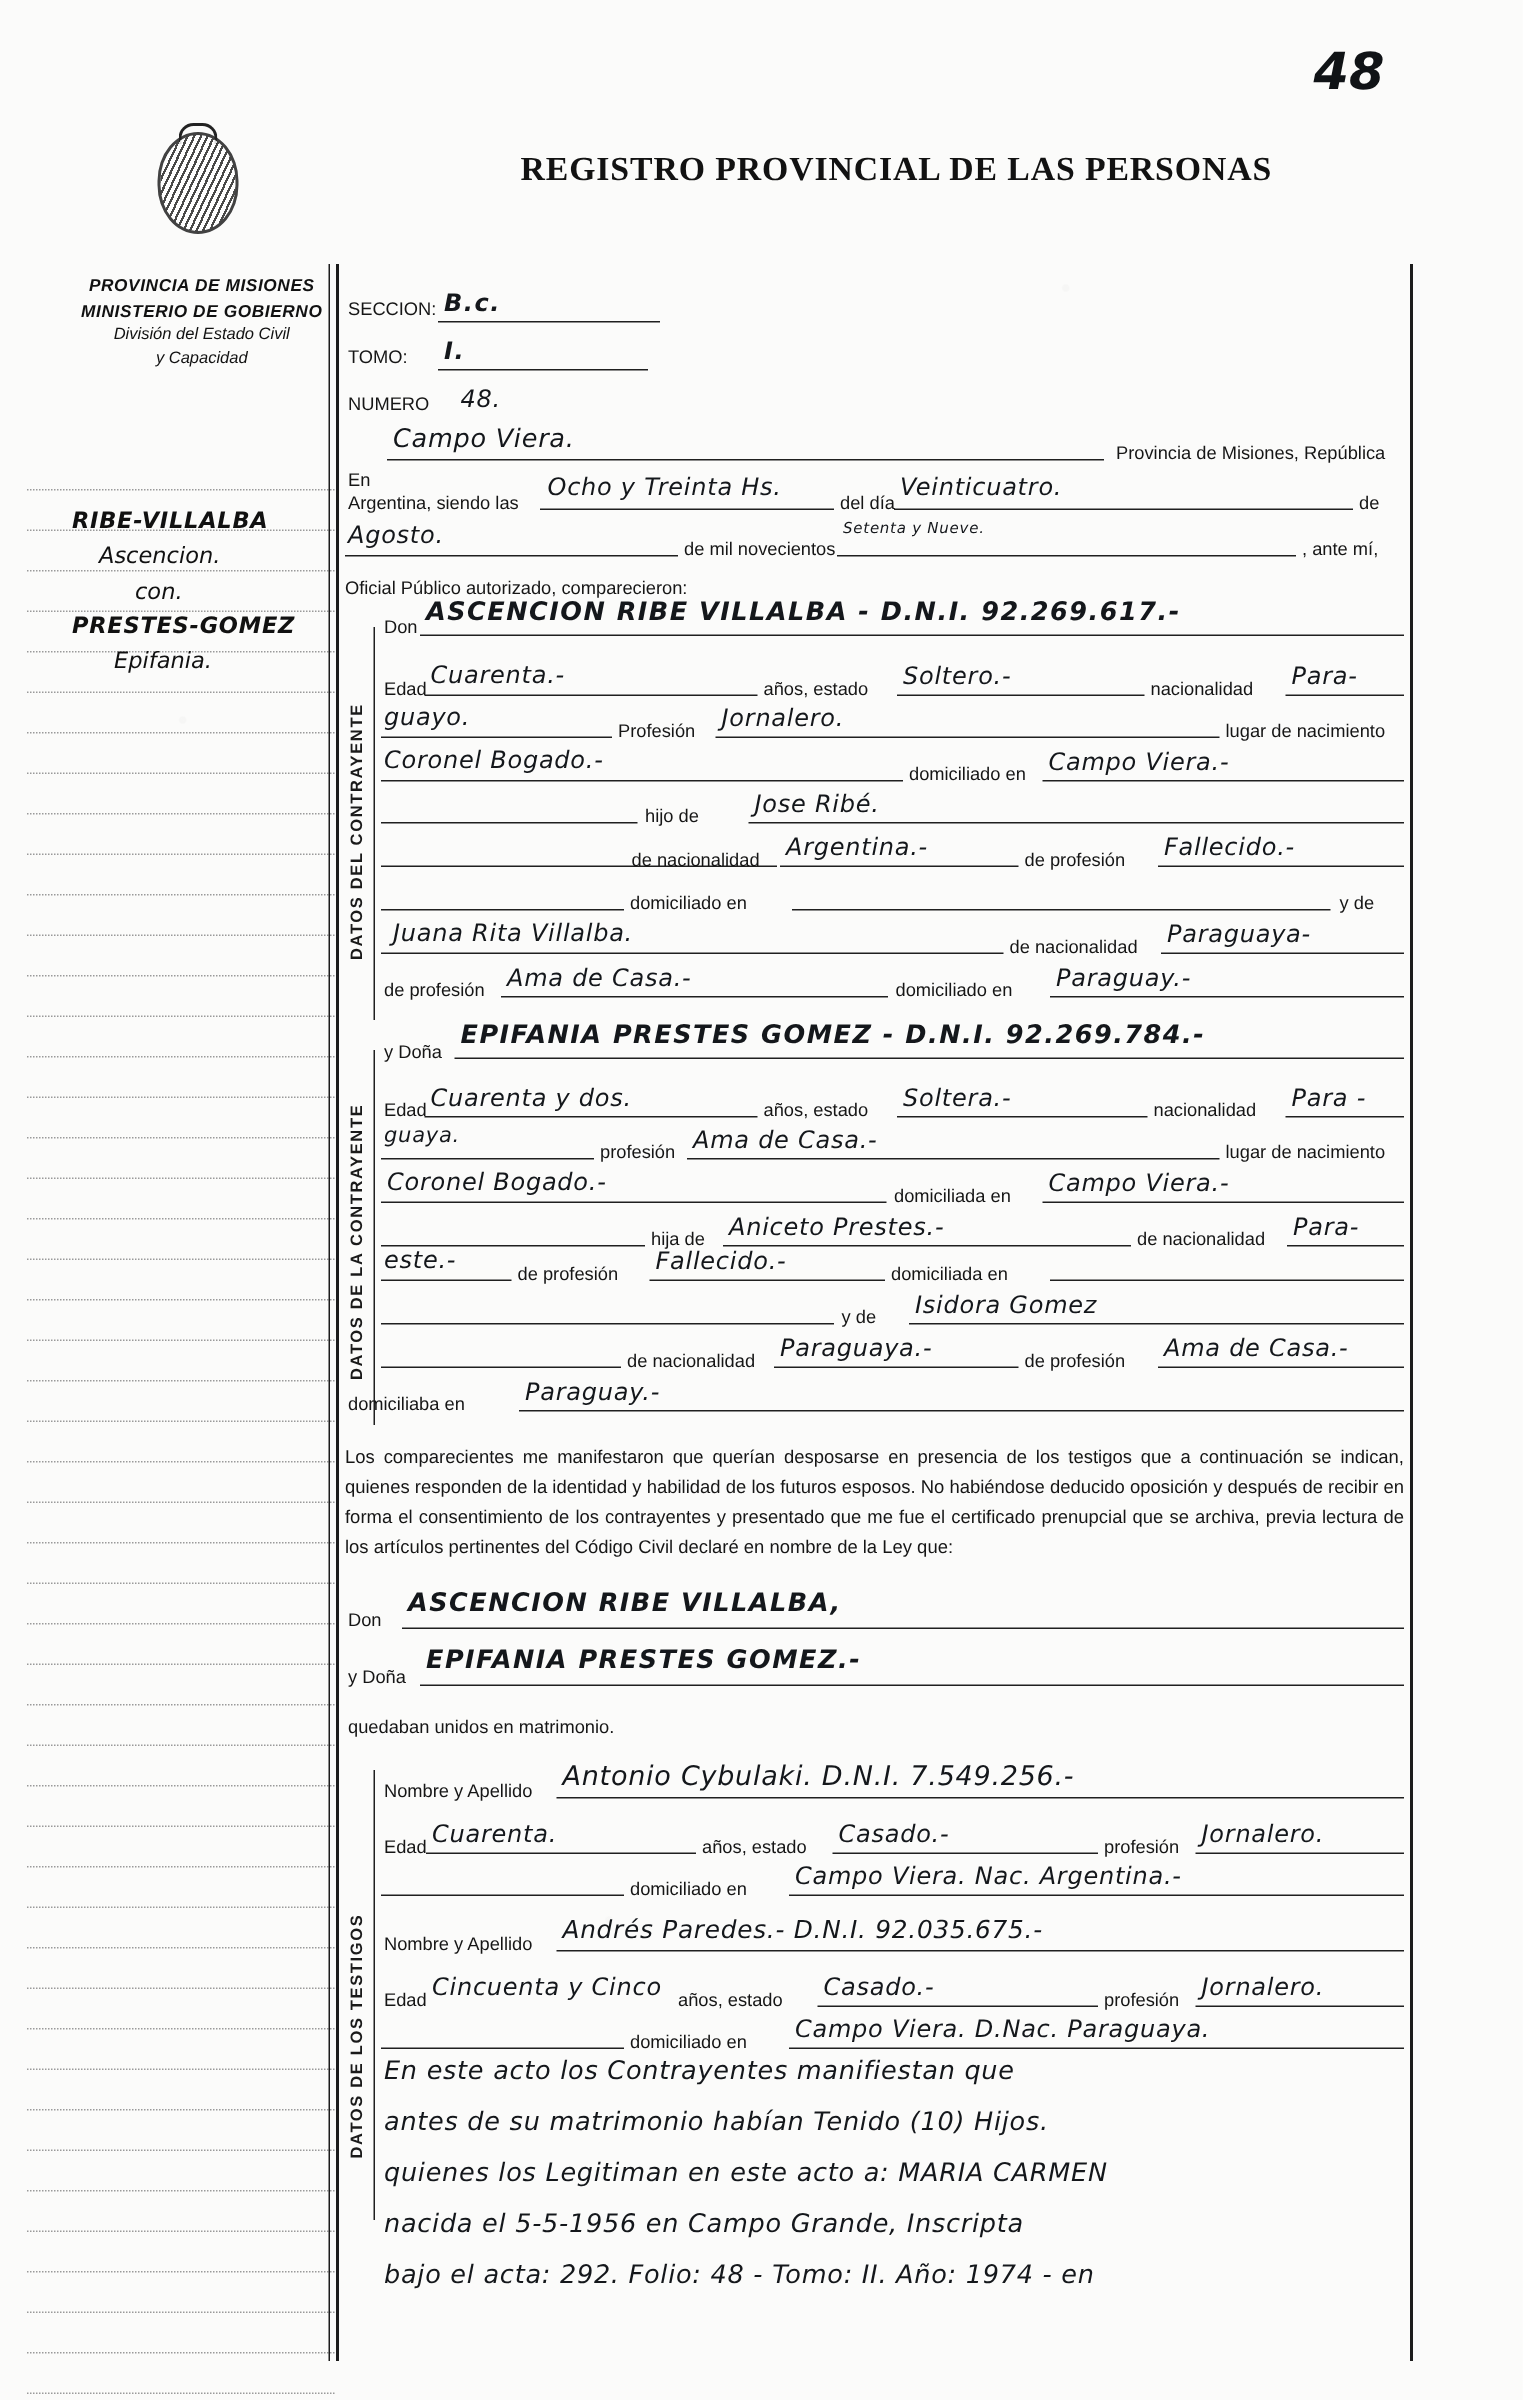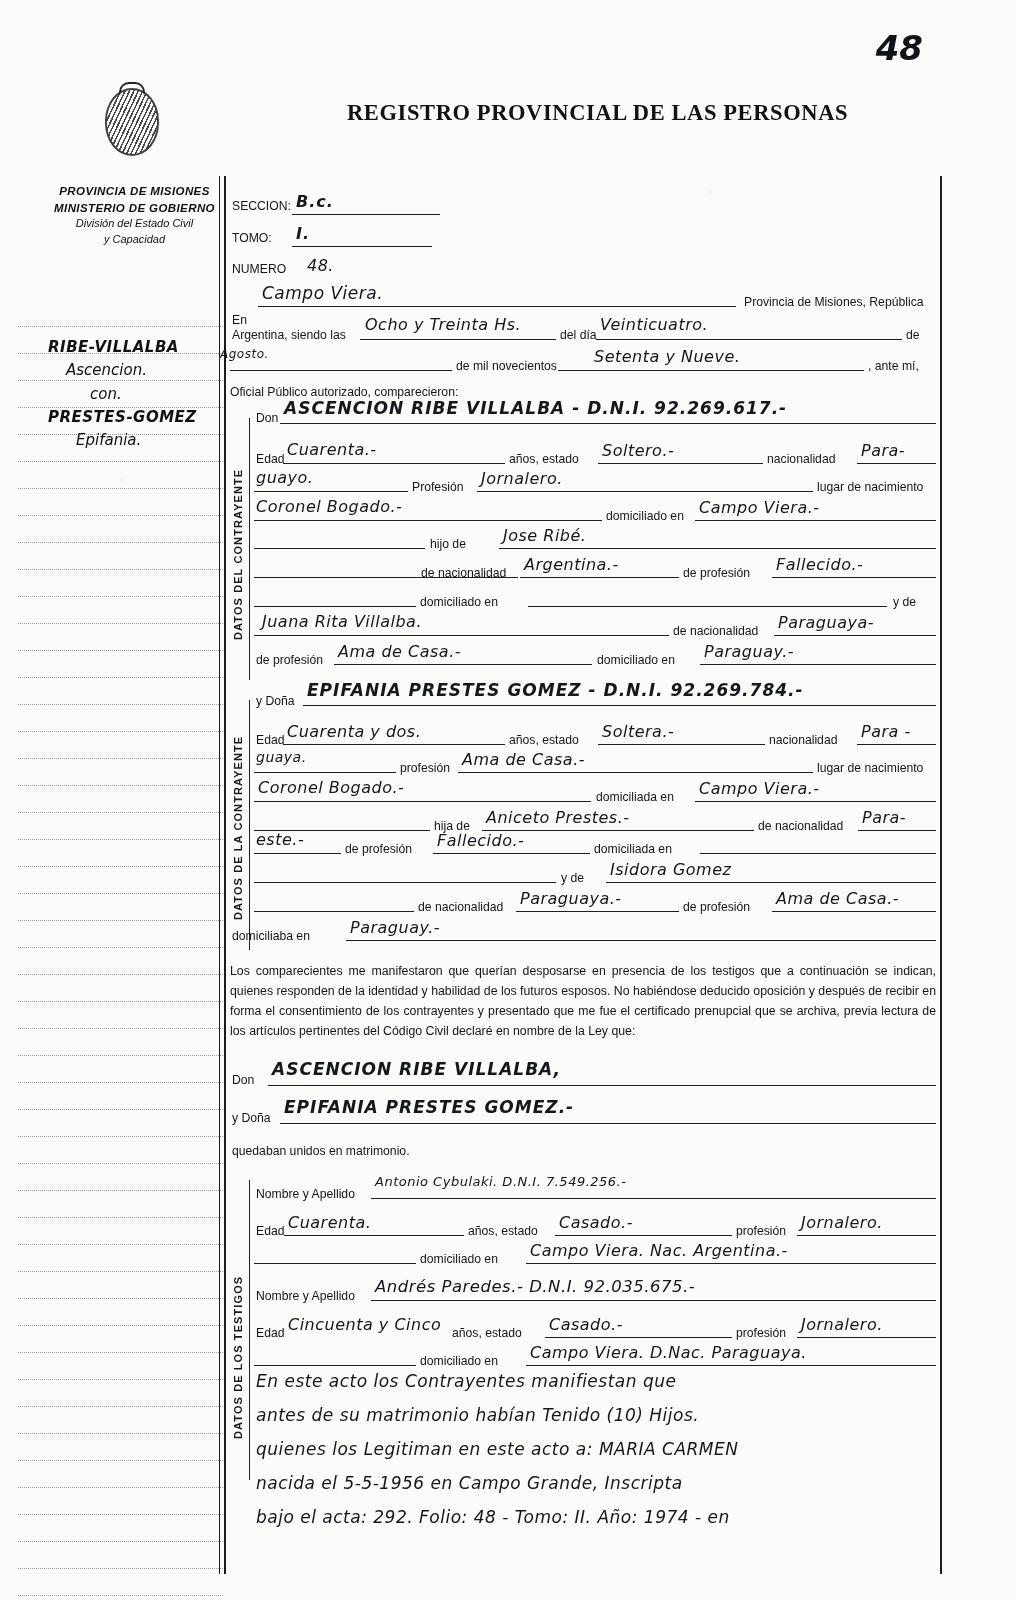--- a/index.html
+++ b/index.html
@@ -226,24 +226,24 @@
 <div class="row lbl" style="left:744px;top:295px;">Provincia de Misiones, República</div>
 
 <div class="row lbl" style="left:232px;top:328px;">Argentina, siendo las</div>
 <div class="overlay-ink hand" style="left:365px;top:315px;font-size:16px;">Ocho y Treinta Hs.</div>
 <div class="rule" style="left:360px;top:339px;width:196px;"></div>
 <div class="row lbl" style="left:560px;top:328px;">del día</div>
 <div class="overlay-ink hand" style="left:600px;top:315px;font-size:16px;">Veinticuatro.</div>
 <div class="rule" style="left:596px;top:339px;width:306px;"></div>
 <div class="row lbl" style="left:906px;top:328px;">de</div>
 
-<div class="overlay-ink hand" style="left:220px;top:347px;font-size:12px;">Agosto.</div>
+<div class="overlay-ink hand" style="left:232px;top:347px;font-size:16px;">Agosto.</div>
 <div class="rule" style="left:230px;top:370px;width:222px;"></div>
 <div class="row lbl" style="left:456px;top:359px;">de mil novecientos</div>
-<div class="overlay-ink hand" style="left:594px;top:347px;font-size:16px;">Setenta y Nueve.</div>
+<div class="overlay-ink hand" style="left:562px;top:347px;font-size:10px;">Setenta y Nueve.</div>
 <div class="rule" style="left:558px;top:370px;width:306px;"></div>
 <div class="row lbl" style="left:868px;top:359px;">, ante mí,</div>
 
 <div class="row lbl" style="left:230px;top:385px;">Oficial Público autorizado, comparecieron:</div>
 
 <div class="vline" style="left:249px;top:418px;height:262px;"></div>
 <div class="vtab" style="left:232px;top:452px;height:205px;">DATOS DEL CONTRAYENTE</div>
 
 <div class="row lbl" style="left:256px;top:411px;">Don</div>
 <div class="overlay-ink hand-b" style="left:284px;top:398px;font-size:17px;">ASCENCION RIBE VILLALBA - D.N.I. 92.269.617.-</div>
@@ -375,21 +375,21 @@
 <div class="row lbl" style="left:232px;top:1111px;">y Doña</div>
 <div class="overlay-ink hand-b" style="left:284px;top:1097px;font-size:17px;">EPIFANIA PRESTES GOMEZ.-</div>
 <div class="sig-line" style="left:280px;top:1123px;width:656px;"></div>
 
 <div class="row lbl" style="left:232px;top:1144px;">quedaban unidos en matrimonio.</div>
 
 <div class="vline" style="left:249px;top:1180px;height:300px;"></div>
 <div class="vtab" style="left:232px;top:1262px;height:190px;">DATOS DE LOS TESTIGOS</div>
 
 <div class="row lbl" style="left:256px;top:1187px;">Nombre y Apellido</div>
-<div class="overlay-ink hand" style="left:375px;top:1174px;font-size:13px;">Antonio Cybulaki. D.N.I. 7.549.256.-</div>
+<div class="overlay-ink hand" style="left:375px;top:1174px;font-size:18px;">Antonio Cybulaki. D.N.I. 7.549.256.-</div>
 <div class="rule" style="left:371px;top:1198px;width:565px;"></div>
 
 <div class="row lbl" style="left:256px;top:1224px;">Edad</div>
 <div class="overlay-ink hand" style="left:288px;top:1213px;font-size:16px;">Cuarenta.</div>
 <div class="rule" style="left:284px;top:1235px;width:180px;"></div>
 <div class="row lbl" style="left:468px;top:1224px;">años, estado</div>
 <div class="overlay-ink hand" style="left:559px;top:1213px;font-size:16px;">Casado.-</div>
 <div class="rule" style="left:555px;top:1235px;width:177px;"></div>
 <div class="row lbl" style="left:736px;top:1224px;">profesión</div>
 <div class="overlay-ink hand" style="left:801px;top:1213px;font-size:16px;">Jornalero.</div>

